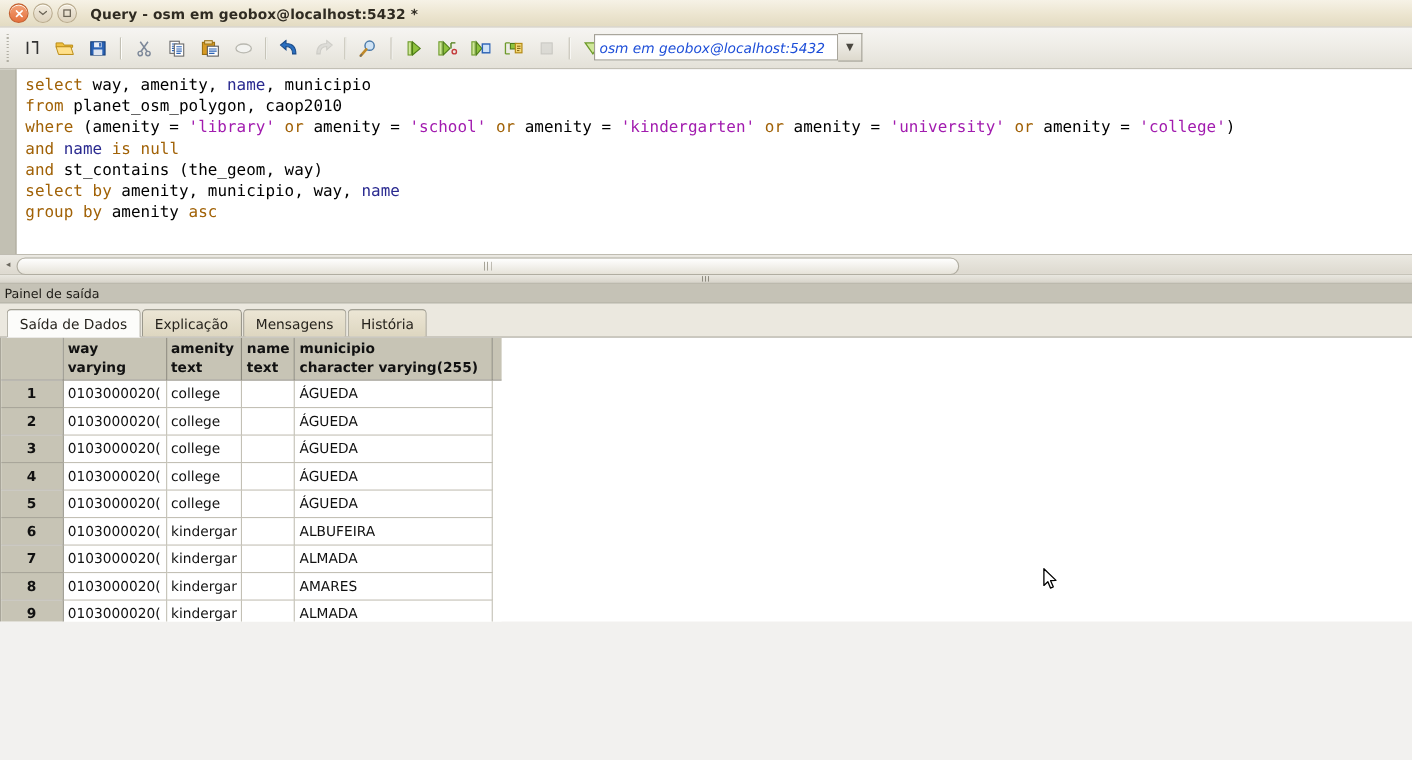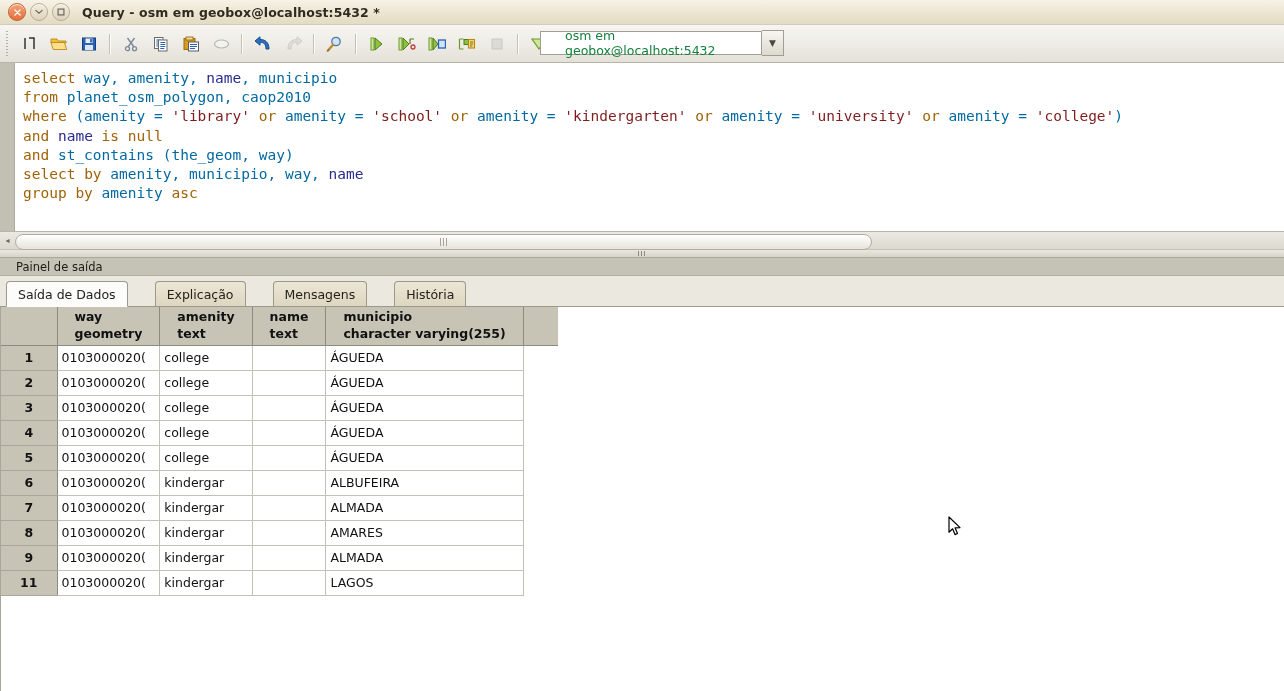--- a/index.html
+++ b/index.html
@@ -4,21 +4,21 @@
 <style>
   html, body {
     margin: 0; padding: 0;
     width: 1284px; height: 691px;
     overflow: hidden;
     background: #f2f1ef;
     font-family: "DejaVu Sans", "Liberation Sans", sans-serif;
   }
   #app {
     position: relative;
-    width: 1284px; height: 691px;
+    width: 1284px; height: 565px;
     display: flex; flex-direction: column;
   }
 
   
   .titlebar {
     height: 24px;
     background: linear-gradient(to bottom, #f6f2e6 0%, #ece5d0 55%, #e3dbc2 100%);
     display: flex; align-items: center;
     padding-left: 8px;
     border-bottom: 0;
@@ -86,23 +86,24 @@
   }
   .conn-wrap {
     position: absolute; left: 540px; top: 5px;
     display: flex; align-items: center;
   }
   .conn-box {
     width: 222px; height: 24px;
     background: #fff;
     border: 1px solid #a09d92;
     display: flex; align-items: center;
-    padding-left: 24px;
-    font-size: 12.5px; color: #15803d;
+    padding-left: 4px;
+    font-size: 12.5px; color: #1d4ed8;
     box-sizing: border-box;
+    font-style: italic;
   }
   .conn-arrow {
     width: 22px; height: 26px;
     border: 1px solid #a09d92; border-left: none;
     background: linear-gradient(to bottom, #f7f6f3, #ddd9cd);
     display: flex; align-items: center; justify-content: center;
     font-size: 9px; color: #4a4740;
     box-sizing: border-box;
   }
 
@@ -154,22 +155,22 @@
     flex: 1 1 auto;
     padding: 6px 0 0 8px;
     font-family: "DejaVu Sans Mono", "Liberation Mono", monospace;
     font-size: 14.5px;
     line-height: 19.2px;
     white-space: pre;
     color: #000;
     overflow: hidden;
   }
   .kw   { color: #a16207; }
-  .str  { color: #7f1d1d; }
-  .id   { color: #0369a1; }
+  .str  { color: #a21caf; }
+  .id   { color: #000000; }
   .col  { color: #2a2a90; }
 
   
   .hscroll {
     height: 17px;
     background: linear-gradient(to bottom, #ebe9e2, #ddd9cf);
     border-bottom: 1px solid #b2af A3;
     display: flex; align-items: center;
     flex: 0 0 auto;
     position: relative;
@@ -209,33 +210,32 @@
     width: 9px; height: 5px;
     background-image: repeating-linear-gradient(to right,
       #8e8b80 0px, #8e8b80 1px, transparent 1px, transparent 3px);
   }
 
   
   .outpanel-title {
     height: 17px;
     background: #c5c2b6;
     display: flex; align-items: center;
-    padding-left: 16px;
+    padding-left: 4px;
     font-size: 11.5px; color: #1d1b16;
     flex: 0 0 auto;
     border-bottom: 1px solid #b0ada1;
   }
   .outtabs {
     height: 30px;
     background: #ebe8df;
     display: flex; align-items: flex-end;
     padding-left: 6px;
     border-bottom: 1px solid #9b988c;
     flex: 0 0 auto;
-    gap: 26px;
   }
 
   
   .grid-wrap {
     flex: 1 1 auto;
     background: #ffffff;
     overflow: hidden;
     position: relative;
     border-left: 1px solid #a9a69a;
   }
@@ -244,21 +244,21 @@
     font-size: 12.5px;
     color: #111;
     table-layout: fixed;
   }
   table.grid th {
     background: #c7c4b5;
     border-right: 1px solid #8d8a7e;
     border-bottom: 1px solid #8d8a7e;
     font-weight: bold;
     text-align: left;
-    padding: 1px 17px;
+    padding: 1px 4px;
     vertical-align: top;
     font-size: 12.5px;
     line-height: 17px;
     height: 38px;
     box-sizing: border-box;
     overflow: hidden;
     white-space: nowrap;
   }
   table.grid th.rowhdr { width: 56px; }
   table.grid td {
@@ -498,21 +498,21 @@
     </div>
   </div>
 
   <div class="grid-wrap">
     <table class="grid">
       <thead>
         <tr id="grid-head">
             <th class="rowhdr"></th>
             <th class="col-way">
               <div>way</div>
-              <div>geometry</div>
+              <div>varying</div>
             </th>
             <th class="col-amenity">
               <div>amenity</div>
               <div>text</div>
             </th>
             <th class="col-name">
               <div>name</div>
               <div>text</div>
             </th>
             <th class="col-muni">

